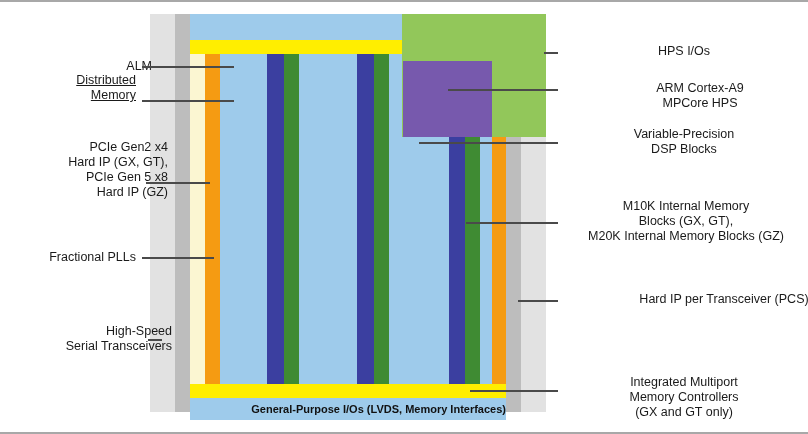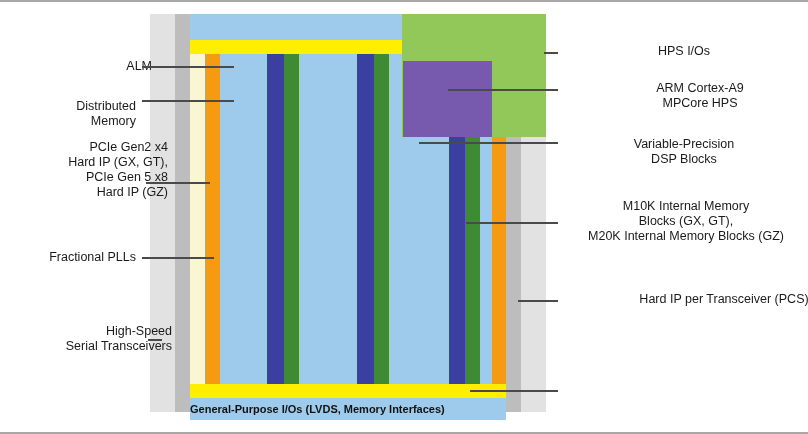--- a/index.html
+++ b/index.html
@@ -79,21 +79,21 @@
   #bottom-io-yellow-bar {
     position: absolute; left: 190px; top: 382px; width: 316px; height: 14px;
     background: #ffee00;
   }
   #bottom-io-blue-bar {
     position: absolute; left: 190px; top: 396px; width: 316px; height: 22px;
     background: #9ecbeb;
   }
   #bottom-io-label {
     position: absolute; left: 190px; top: 396px; width: 316px; height: 22px;
-    line-height: 22px; text-align: left;
+    line-height: 22px; text-align: right;
     font-size: 11px; font-weight: bold; color: #111111;
     white-space: nowrap;
   }
 
   
   .callout {
     position: absolute;
     font-size: 12.5px;
     color: #1a1a1a;
     line-height: 15px;
@@ -186,21 +186,21 @@
   <div id="hps-io-region"></div>
   <div id="arm-hps-region"></div>
 
   <div id="bottom-io-yellow-bar"></div>
   <div id="bottom-io-blue-bar"></div>
   <div id="bottom-io-label">General-Purpose I/Os (LVDS, Memory Interfaces)</div>
 
   <div class="callout left-side" style="left:0; top:57px; width:136px;padding-left:16px;">ALM</div>
   <div class="leader" style="left:142px; top:64px; width:92px;"></div>
 
-  <div class="callout left-side" style="left:0; top:97px; width:136px;">Distributed
+  <div class="callout left-side" style="left:0; top:71px; width:136px;text-decoration:underline;">Distributed
 Memory</div>
   <div class="leader" style="left:142px; top:98px; width:92px;"></div>
 
   <div class="callout left-side" style="left:0; top:138px; width:168px;">PCIe Gen2 x4
 Hard IP (GX, GT),
 PCIe Gen 5 x8
 Hard IP (GZ)</div>
   <div class="leader" style="left:146px; top:180px; width:64px;"></div>
 
   <div class="callout left-side" style="left:0; top:248px; width:136px;text-align:right;">Fractional PLLs</div>
@@ -211,26 +211,29 @@
   <div class="leader" style="left:148px; top:337px; width:14px;"></div>
 
   <div class="leader" style="left:544px; top:50px; width:14px;"></div>
   <div class="callout right-side" style="left:564px; top:42px; width:240px;">HPS I/Os</div>
 
   <div class="leader" style="left:448px; top:87px; width:110px;"></div>
   <div class="callout right-side" style="left:580px; top:79px; width:240px;">ARM Cortex-A9
 MPCore HPS</div>
 
   <div class="leader" style="left:419px; top:140px; width:139px;"></div>
-  <div class="callout right-side" style="left:564px; top:135px; width:240px;">Variable-Precision
+  <div class="callout right-side" style="left:564px; top:125px; width:240px;">Variable-Precision
 DSP Blocks</div>
 
   <div class="leader" style="left:466px; top:220px; width:92px;"></div>
   <div class="callout right-side" style="left:564px; top:197px; width:244px;">M10K Internal Memory
 Blocks (GX, GT),
 M20K Internal Memory Blocks (GZ)</div>
 
   <div class="leader" style="left:518px; top:298px; width:40px;"></div>
   <div class="callout right-side" style="left:564px; top:290px; width:240px;margin-left:40px;">Hard IP per Transceiver (PCS)</div>
 
   <div class="leader" style="left:470px; top:388px; width:88px;"></div>
+  <div class="callout right-side" style="left:564px; top:373px; width:240px;">Integrated Multiport
+Memory Controllers
+(GX and GT only)</div>
 
 </div>
 
 </body></html>

